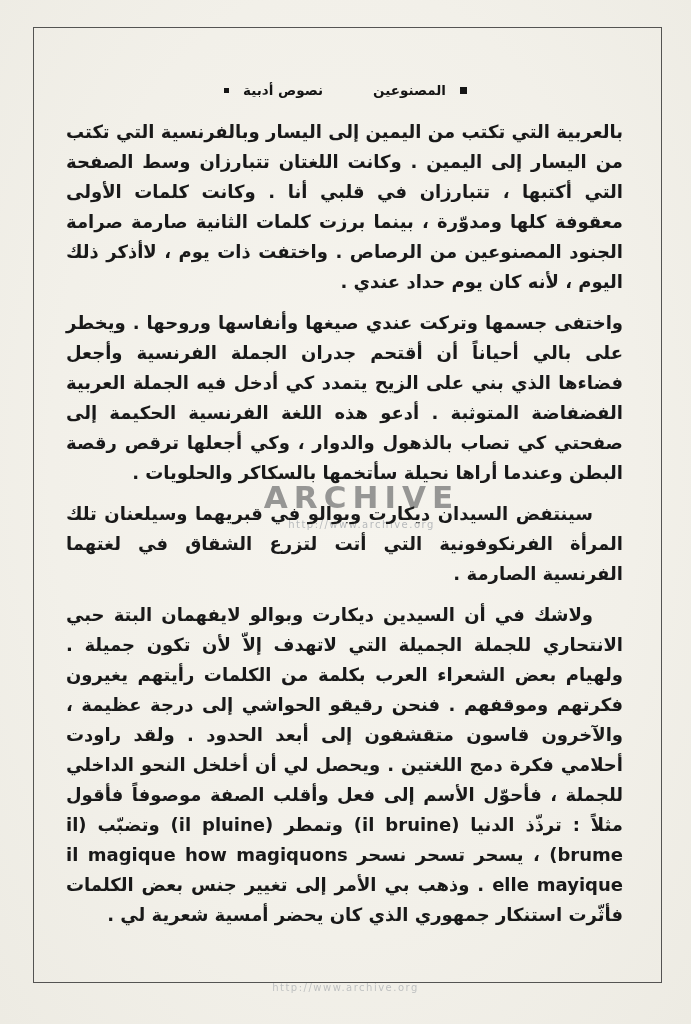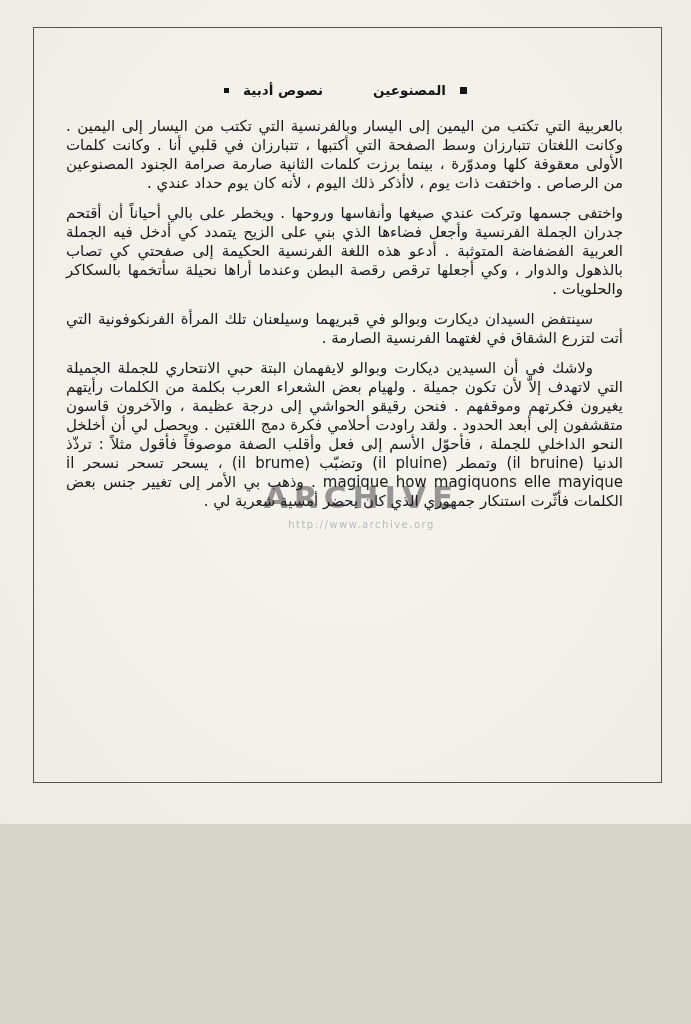--- a/index.html
+++ b/index.html
@@ -2,21 +2,21 @@
 <html lang="ar"><head>
 <meta charset="utf-8">
 <style>
   * { box-sizing: border-box; }
   html, body { margin: 0; padding: 0; }
   body { background: #d8d5cd; }
 
   .page {
     position: relative;
     width: 691px;
-    height: 824px;
+    height: 1024px;
     margin: 0 auto;
     background: #f3f1ea;
     background-image: radial-gradient(ellipse at 50% 45%, #f6f4ee 0%, #f2f0e9 60%, #edebe3 100%);
     overflow: hidden;
     font-family: "DejaVu Sans", sans-serif;
     color: #1a1a1a;
   }
 
   .frame {
     position: absolute;
@@ -41,23 +41,23 @@
   .sq { display: inline-block; background: #151515; }
   .sq.s5 { width: 5px; height: 5px; }
   .sq.s7 { width: 7px; height: 7px; }
 
   .content {
     position: absolute;
     top: 117px; right: 68px; left: 66px;
     z-index: 2;
     direction: rtl;
     text-align: justify;
-    font-size: 15px;
-    line-height: 19px;
-    font-weight: 400;
+    font-size: 18px;
+    line-height: 30px;
+    font-weight: 700;
     color: #191919;
   }
   .content p { margin: 0 0 11px; }
   .content p.indent { text-indent: 30px; }
 
   .wm {
     position: absolute; left: 0; right: 0;
     text-align: center;
     z-index: 1;
     pointer-events: none;

